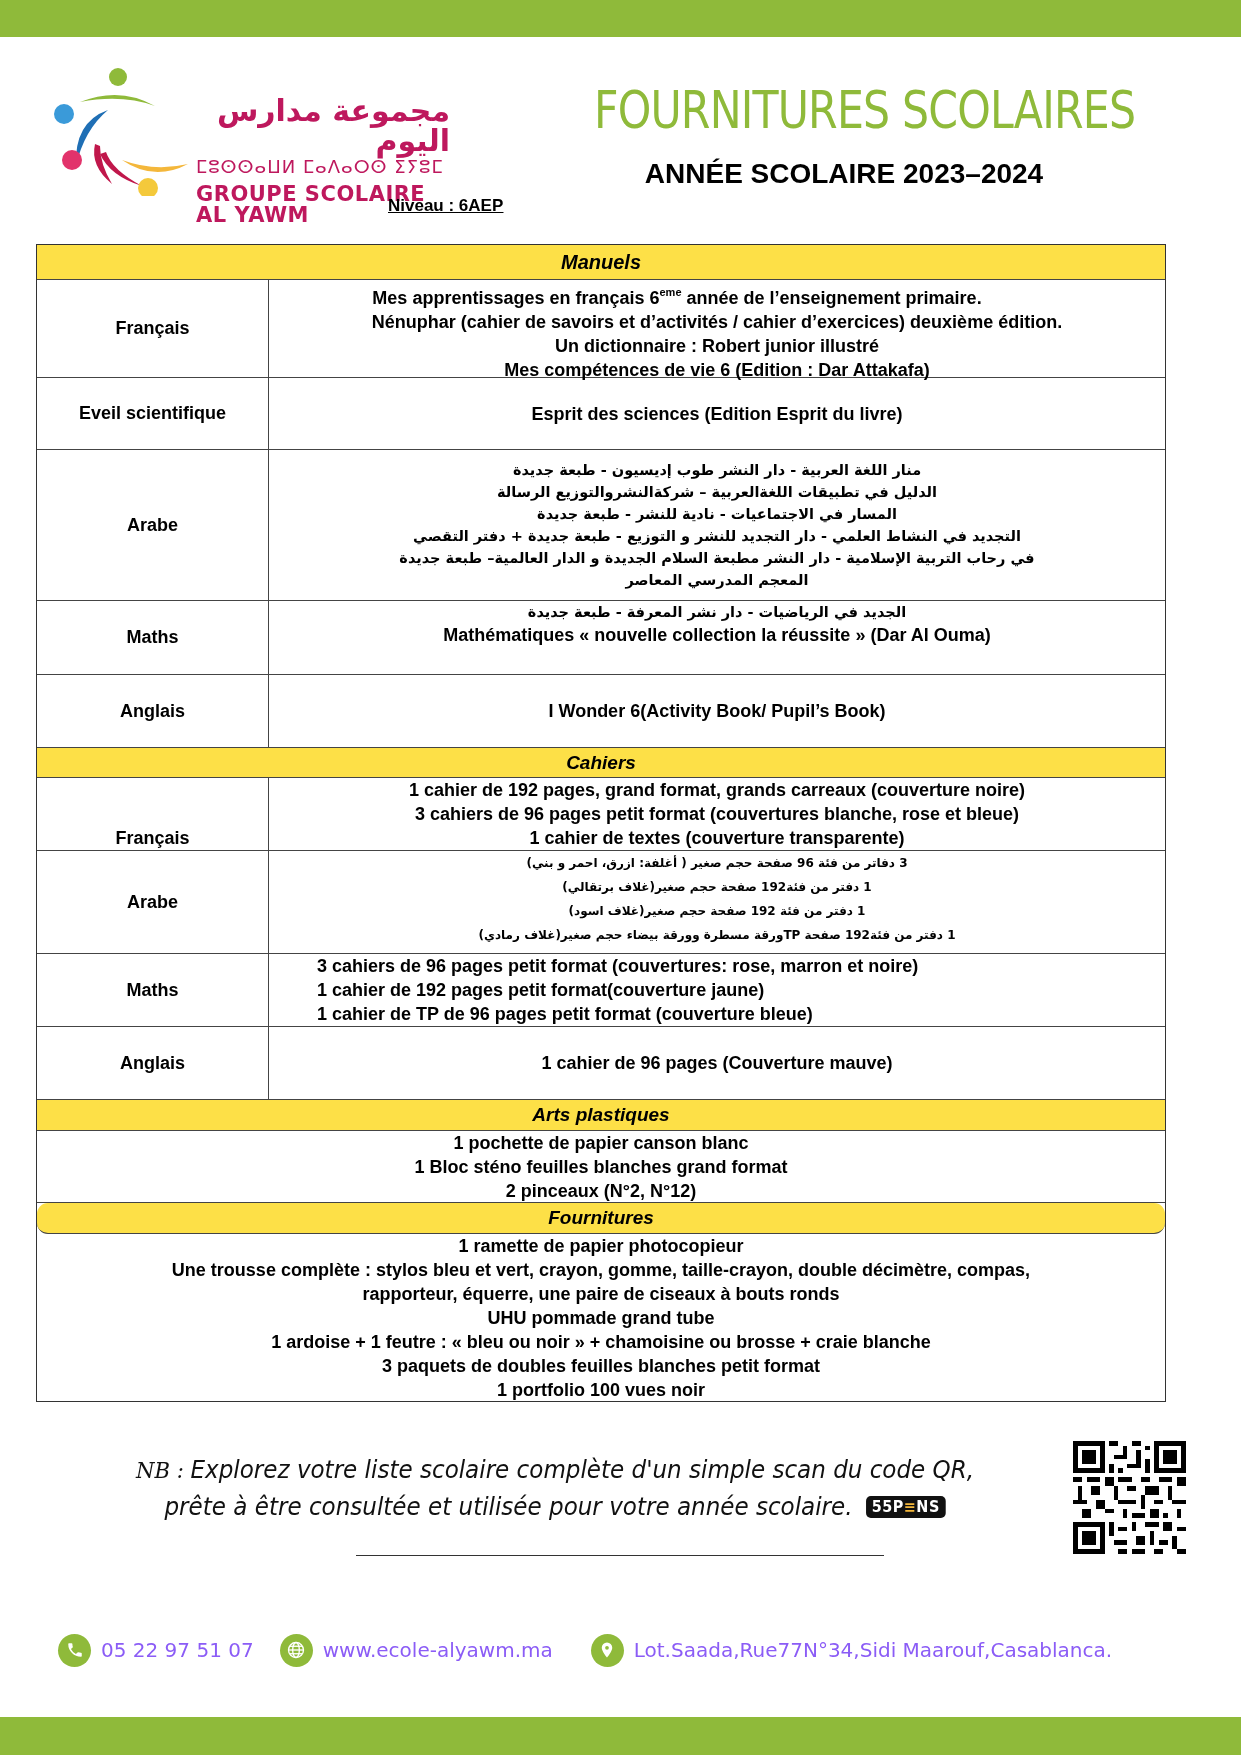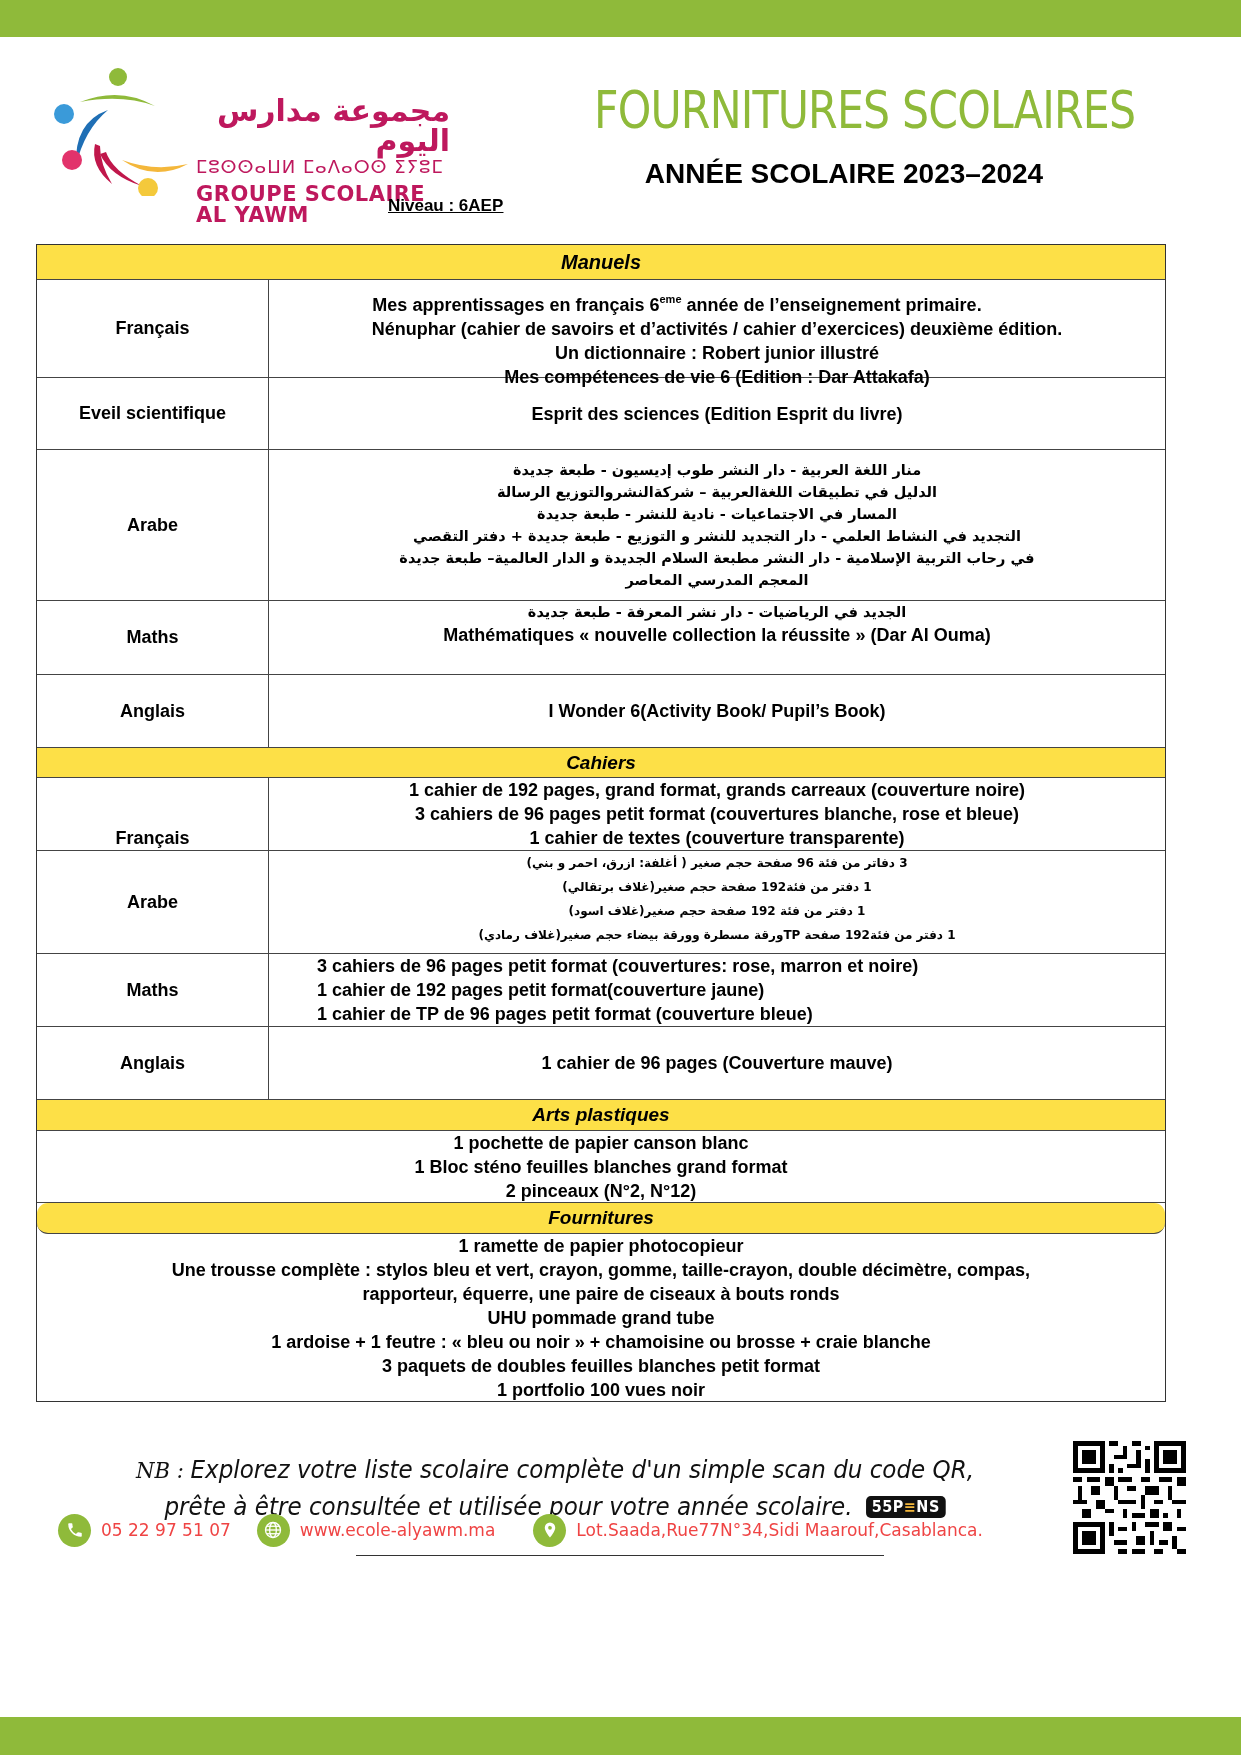--- a/index.html
+++ b/index.html
@@ -40,21 +40,21 @@
   
   .nb { position: absolute; left: 55px; top: 1452px; width: 1000px; text-align: center; font-family: "DejaVu Sans", sans-serif; font-style: italic; font-size: 24px; line-height: 36px; color: #111; transform: scaleX(0.96); }
   .nb-prefix { font-family: "DejaVu Serif", serif; font-size: 22px; }
   .badge { display: inline-block; background: #111; color: #fff; font-style: normal; font-weight: bold; font-size: 15px; line-height: 22px; padding: 0 6px; border-radius: 5px; vertical-align: 3px; margin-left: 14px; letter-spacing: 0.5px; }
   .badge .acc { color: #f4b73b; }
 
   .qr { position: absolute; left: 1073px; top: 1441px; width: 113px; height: 113px; }
 
   .sep { position: absolute; left: 356px; top: 1555px; width: 528px; border-top: 1.5px solid #333; }
 
-  .footer { position: absolute; left: 58px; top: 1512px; height: 36px; display: flex; align-items: center; font-family: "DejaVu Sans", sans-serif; font-size: 17px; color: #ef4444; }
+  .footer { position: absolute; left: 58px; top: 1632px; height: 36px; display: flex; align-items: center; font-family: "DejaVu Sans", sans-serif; font-size: 20px; color: #8b5cf6; }
   .ficon { width: 33px; height: 33px; border-radius: 50%; background: #8fba3a; display: inline-flex; align-items: center; justify-content: center; margin-right: 10px; }
   .fitem { display: flex; align-items: center; margin-right: 26px; }
 </style>
 </head>
 <body>
 
 <div class="bar-top"></div>
 
 <div class="logo">
   <svg width="150" height="130" viewBox="0 0 150 130">
@@ -78,21 +78,21 @@
 <div class="title">FOURNITURES SCOLAIRES</div>
 <div class="subtitle">ANNÉE SCOLAIRE 2023–2024</div>
 <div class="niveau"><span>Niveau : </span><span>6AEP</span></div>
 
 <div class="tbl">
 
   <div class="sec-head" style="height:35px;font-size:20px;">Manuels</div>
 
   <div class="row" style="height:98px;">
     <div class="label">Français</div>
-    <div class="content top" style="padding-top:13px;">
+    <div class="content top" style="padding-top:6px;">
       <div class="line" style="margin-left:-80px;"><span>Mes apprentissages en français 6</span><sup>eme</sup><span> année de l’enseignement primaire.</span></div>
       <div class="line">Nénuphar (cahier de savoirs et d’activités / cahier d’exercices) deuxième édition.</div>
       <div class="line">Un dictionnaire : Robert junior illustré</div>
       <div class="line">Mes compétences de vie 6 (Edition : Dar Attakafa)</div>
     </div>
   </div>
 
   <div class="row" style="height:72px;">
     <div class="label">Eveil scientifique</div>
     <div class="content">

